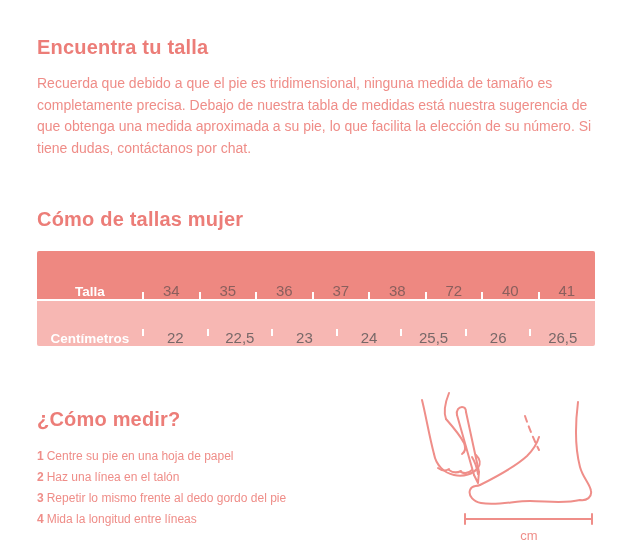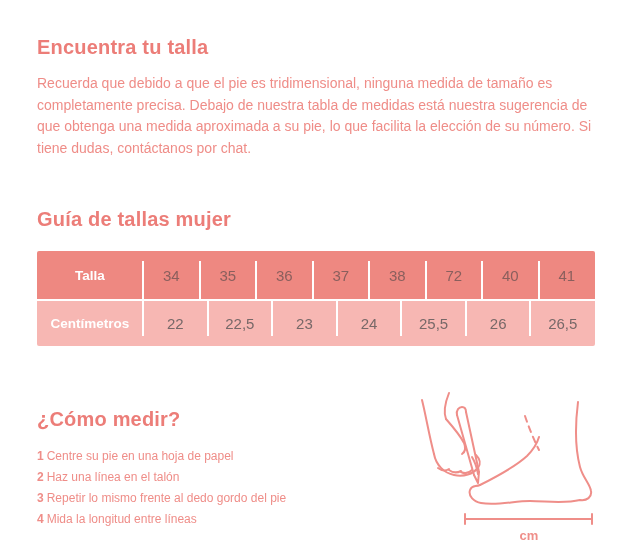--- a/index.html
+++ b/index.html
@@ -50,20 +50,21 @@
   
   .size-table{
     margin-top:20px;
     width:558px;
     border-radius:2px;
     overflow:hidden;
   }
   .t-row{
     display:flex;
     width:100%;
+    align-items:flex-end;
   }
   .row-sizes{
     height:48px;
     background:var(--table-header-bg);
   }
   .row-separator{
     height:2px;
     background:#ffffff;
   }
   .row-cm{
@@ -113,21 +114,20 @@
   .step .num{
     font-weight:700;
     margin-right:3px;
   }
   .illustration{
     position:absolute;
     left:378px;
     top:373px;
     width:265px;
     height:185px;
-    font-weight:bold;
   }
   .illustration svg{display:block;width:100%;height:100%;}
   .illustration .stroke{
     fill:none;
     stroke:var(--illustration-stroke);
     stroke-width:2;
     stroke-linecap:round;
     stroke-linejoin:round;
   }
   .illustration text{
@@ -138,21 +138,21 @@
 </style>
 </head>
 <body>
 
 <div class="page">
   <div class="content">
 
     <h2 class="section-title">Encuentra tu talla</h2>
     <p class="intro-body">Recuerda que debido a que el pie es tridimensional, ninguna medida de tamaño es completamente precisa. Debajo de nuestra tabla de medidas está nuestra sugerencia de que obtenga una medida aproximada a su pie, lo que facilita la elección de su número. Si tiene dudas, contáctanos por chat.</p>
 
-    <h2 class="section-title guide-title">Guía de tallas mujer</h2>
+    <h2 class="section-title guide-title">Cómo de tallas mujer</h2>
 
     <div class="size-table">
       <div class="t-row row-sizes">
         <div class="cell-label">Talla</div>
         <div class="cell">34</div>
         <div class="cell">35</div>
         <div class="cell">36</div>
         <div class="cell">37</div>
         <div class="cell">38</div>
         <div class="cell">72</div>

